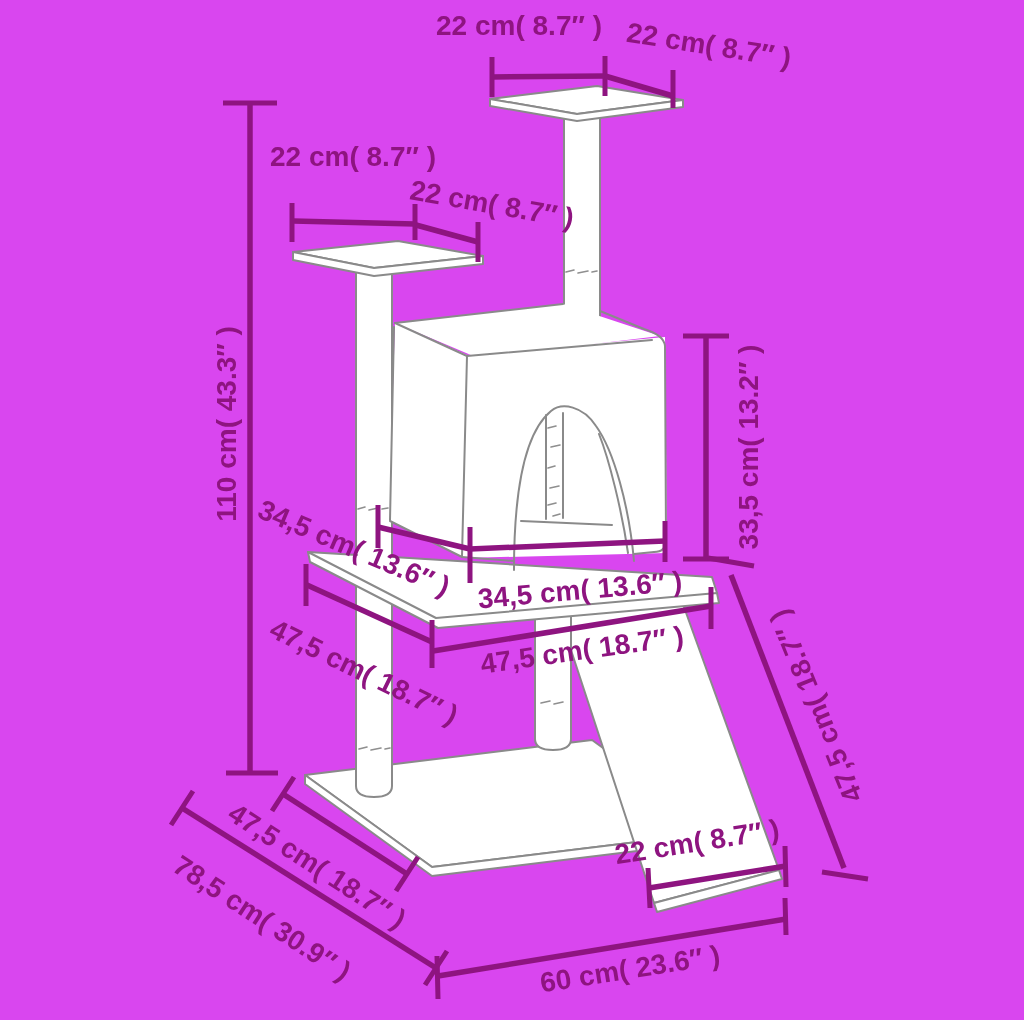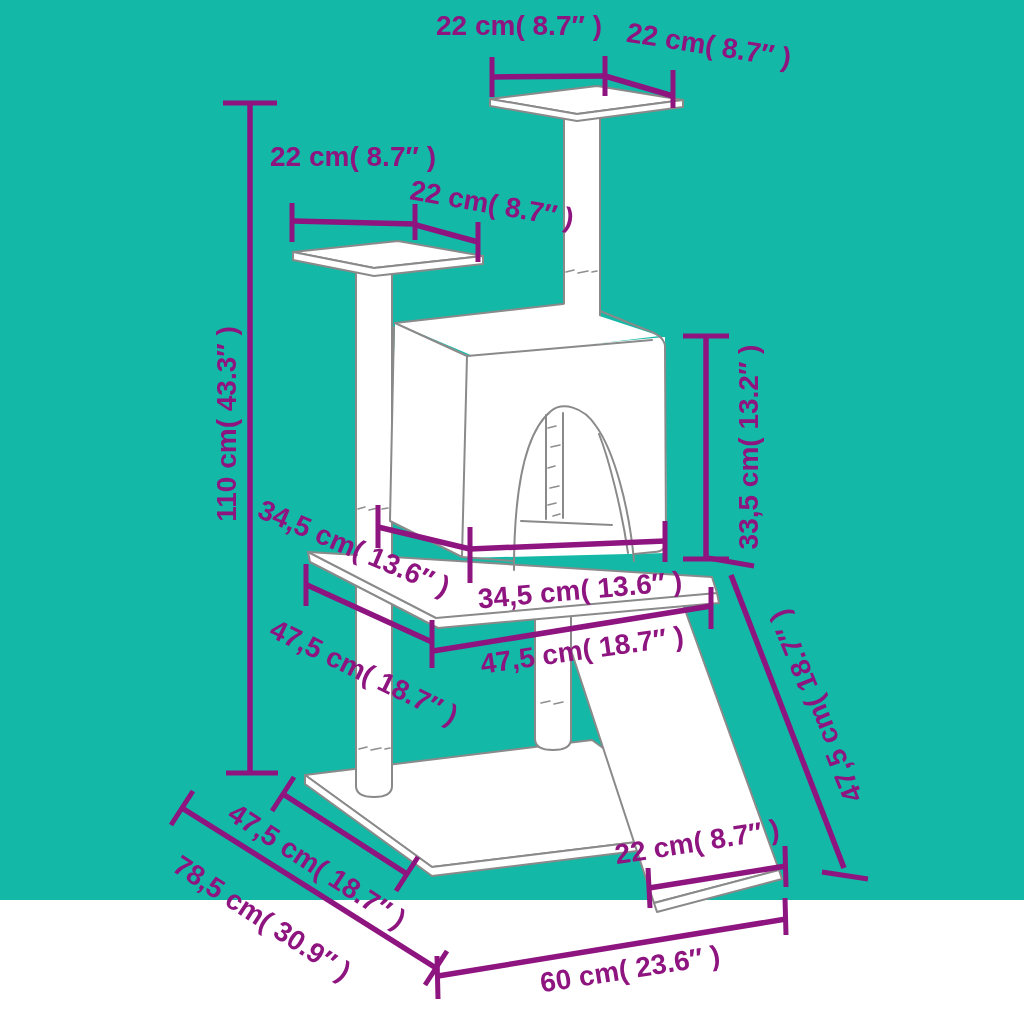--- a/index.html
+++ b/index.html
@@ -5,22 +5,22 @@
   html, body {
     margin: 0;
     padding: 0;
     width: 1024px;
     height: 1024px;
     background: #ffffff;
     overflow: hidden;
   }
   .stage {
     width: 1024px;
-    height: 900px;
-    background: #14b8a6;
+    height: 1020px;
+    background: #d946ef;
   }
   svg { display: block; }
   .outline {
     fill: #ffffff;
     stroke: #8a8a8a;
     stroke-width: 2;
     stroke-linejoin: round;
     stroke-linecap: round;
   }
   .outline-fill {

